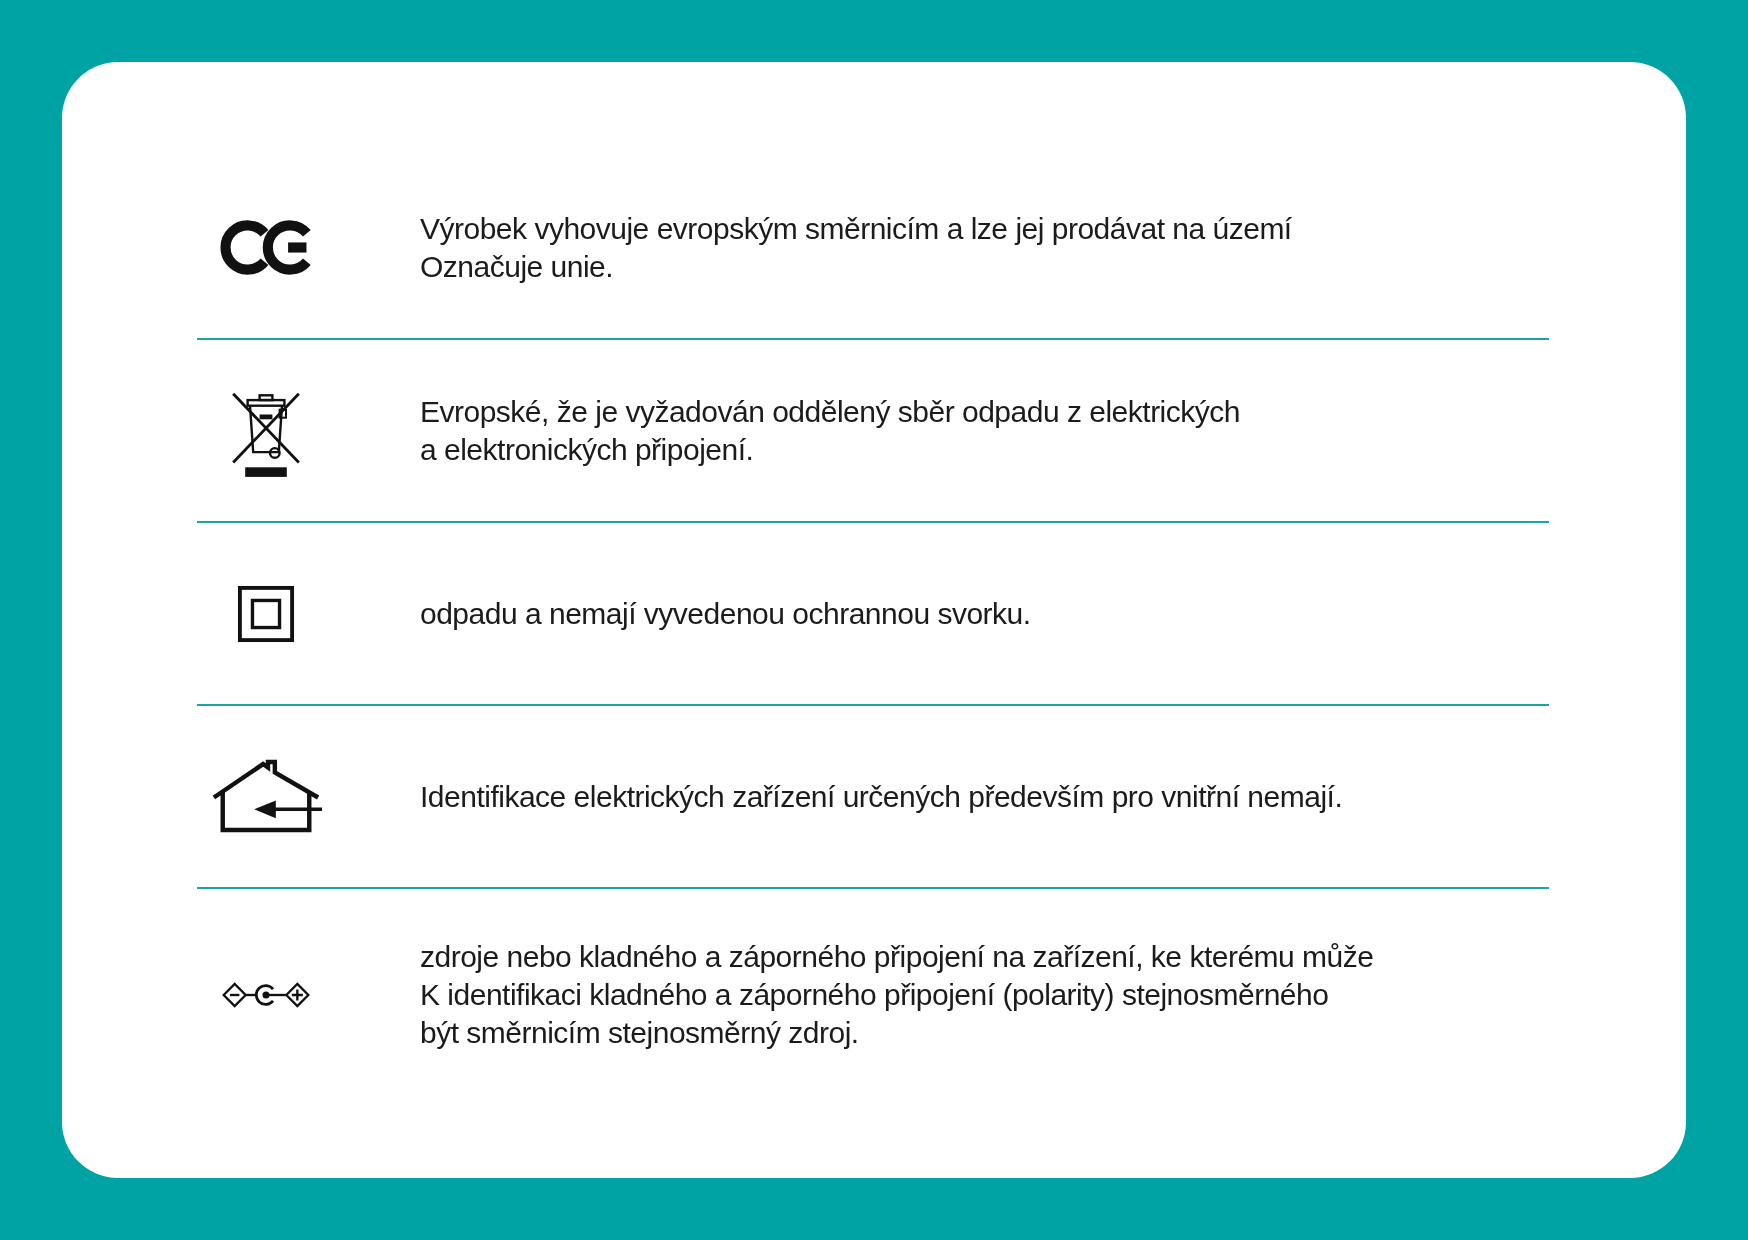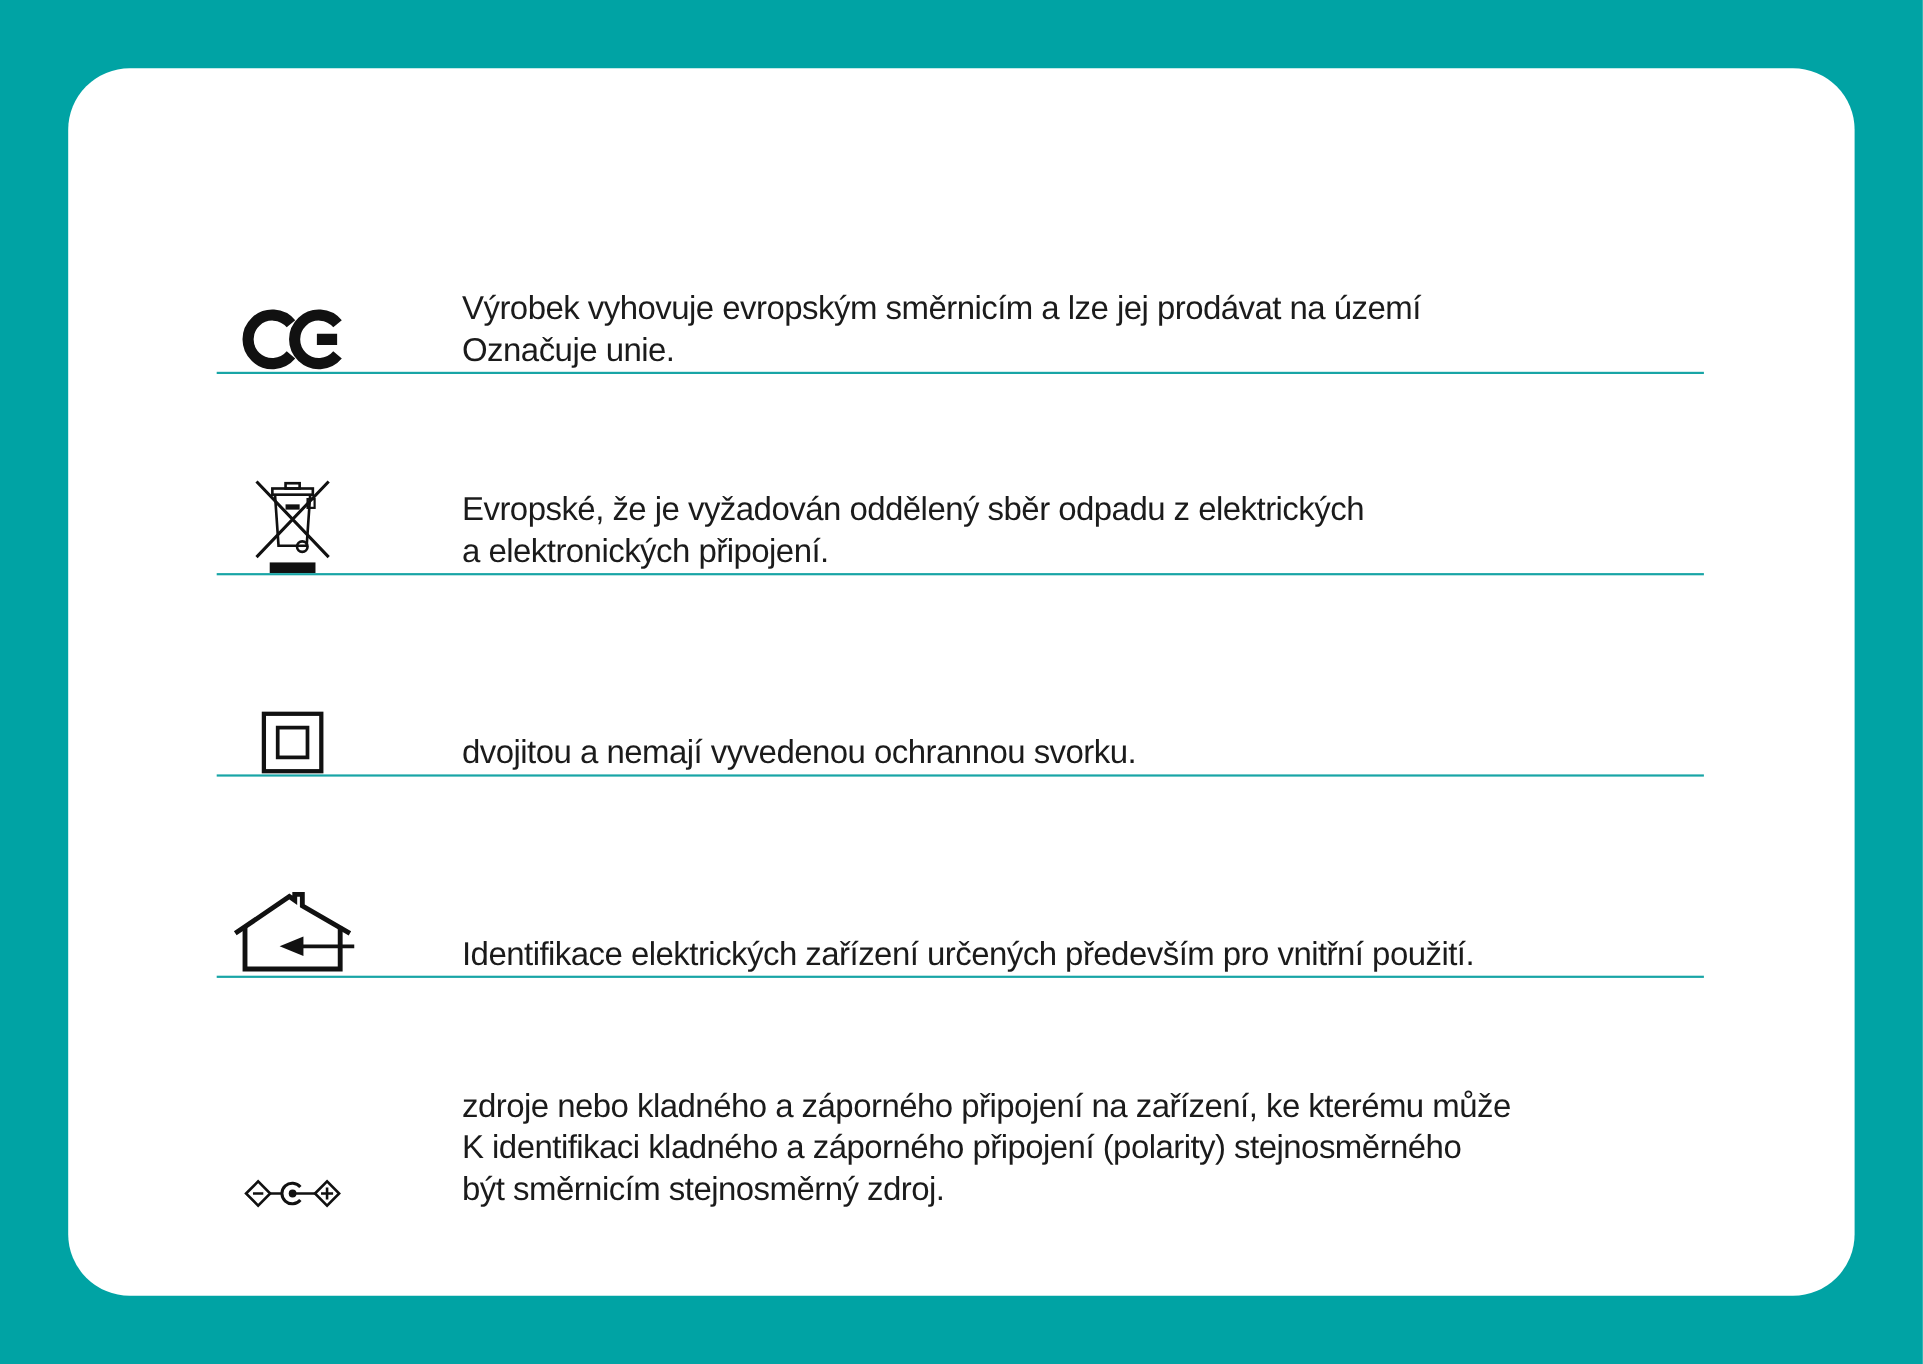--- a/index.html
+++ b/index.html
@@ -13,21 +13,21 @@
   .card {
     position: absolute;
     left: 62px; top: 62px; right: 62px; bottom: 62px;
     background: #ffffff;
     border-radius: 56px;
     box-sizing: border-box;
     padding-top: 95px;
   }
   .row {
     display: flex;
-    align-items: flex-end;
+    align-items: center;
     height: 181px;
     padding-left: 130px;
     box-sizing: border-box;
   }
   .row.tall { height: 212px; }
   .icon-cell {
     width: 148px;
     flex: none;
     display: flex;
     justify-content: center;
@@ -102,40 +102,40 @@
   <hr class="divider">
 
   <div class="row">
     <div class="icon-cell">
       <svg width="58" height="58" viewBox="0 0 60 60">
         <rect class="stroke" stroke-width="4" x="3" y="3" width="54" height="54"></rect>
         <rect class="stroke" stroke-width="3.5" x="16" y="16" width="28" height="28"></rect>
       </svg>
     </div>
     <div class="text-cell">
-      <div class="text-line">dvojitou a nemají vyvedenou ochrannou svorku.</div>
+      <div class="text-line">odpadu a nemají vyvedenou ochrannou svorku.</div>
     </div>
   </div>
 
   <hr class="divider">
 
   <div class="row">
     <div class="icon-cell">
       <svg width="118" height="79" viewBox="0 0 120 80">
 
         <path class="stroke" stroke-width="4.5" d="M 7 41 L 57 7 L 62 10.5 L 62 5 L 69 5 L 69 15.5 L 113 41"></path>
 
         <path class="stroke" stroke-width="4.5" d="M 16 35 L 16 74 L 104 74 L 104 35"></path>
 
         <path class="stroke" stroke-width="3.5" d="M 117 53 L 66 53"></path>
         <polygon fill="#111" points="48,53 70,44 70,62"></polygon>
       </svg>
     </div>
     <div class="text-cell">
-      <div class="text-line">Identifikace elektrických zařízení určených především pro vnitřní použití.</div>
+      <div class="text-line">Identifikace elektrických zařízení určených především pro vnitřní nemají.</div>
     </div>
   </div>
 
   <hr class="divider">
 
   <div class="row tall">
     <div class="icon-cell">
       <svg width="94" height="32" viewBox="0 0 120 40">
 
         <polygon class="stroke" stroke-width="3" points="6,20 20,6 34,20 20,34"></polygon>

